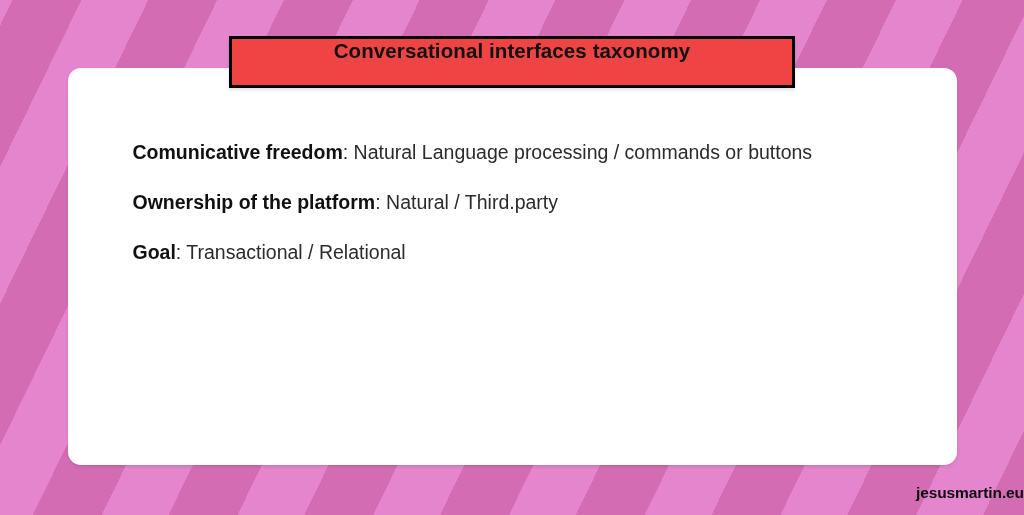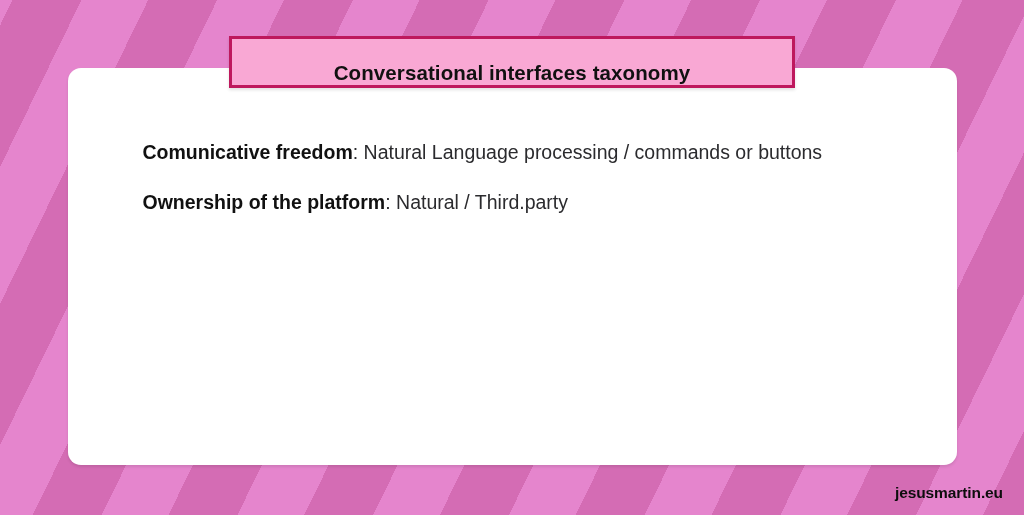--- a/index.html
+++ b/index.html
@@ -52,40 +52,40 @@
     box-sizing: border-box;
   }
 
   
   .title-box {
     position: absolute;
     left: 229px;
     top: 36px;
     width: 566px;
     height: 52px;
-    background: #f9a8d4;
-    border: 3px solid #be185d;
+    background: #ef4444;
+    border: 3px solid #000000;
     box-sizing: border-box;
     display: flex;
-    align-items: flex-end;
+    align-items: flex-start;
     justify-content: center;
     box-shadow: 0 2px 3px rgba(0,0,0,0.12);
   }
   .title-text {
     font-size: 20.5px;
     font-weight: bold;
     color: #111111;
     letter-spacing: 0.1px;
     white-space: nowrap;
   }
 
   
   .list {
     position: absolute;
-    left: 110px;
+    left: 100px;
     top: 116px;
     width: 800px;
   }
   .row {
     height: 50px;
     line-height: 24px;
     font-size: 19.5px;
     color: #18181a;
     white-space: pre;
   }
@@ -94,21 +94,21 @@
     color: #111111;
   }
   .row .value {
     font-weight: normal;
     color: #2b2b2e;
   }
 
   
   .brand {
     position: absolute;
-    right: 21px;
+    right: 0;
     bottom: 13px;
     font-size: 15.5px;
     font-weight: bold;
     color: #0d0d0d;
     letter-spacing: -0.1px;
   }
 </style>
 </head>
 <body>
 
@@ -128,19 +128,22 @@
       <span class="label">Comunicative freedom</span><span class="value">: </span><span class="value">Natural Language processing / commands or buttons</span>
     </div>
 
 
 
     <div class="row">
       <span class="label">Ownership of the platform</span><span class="value">: </span><span class="value">Natural / Third.party</span>
     </div>
 
 
+    <div class="row">
+      <span class="label">Goal</span><span class="value">: </span><span class="value">Transactional / Relational</span>
+    </div>
 
 
   </div>
 
   <div class="brand">jesusmartin.eu</div>
 
 </div>
 
 </body></html>

